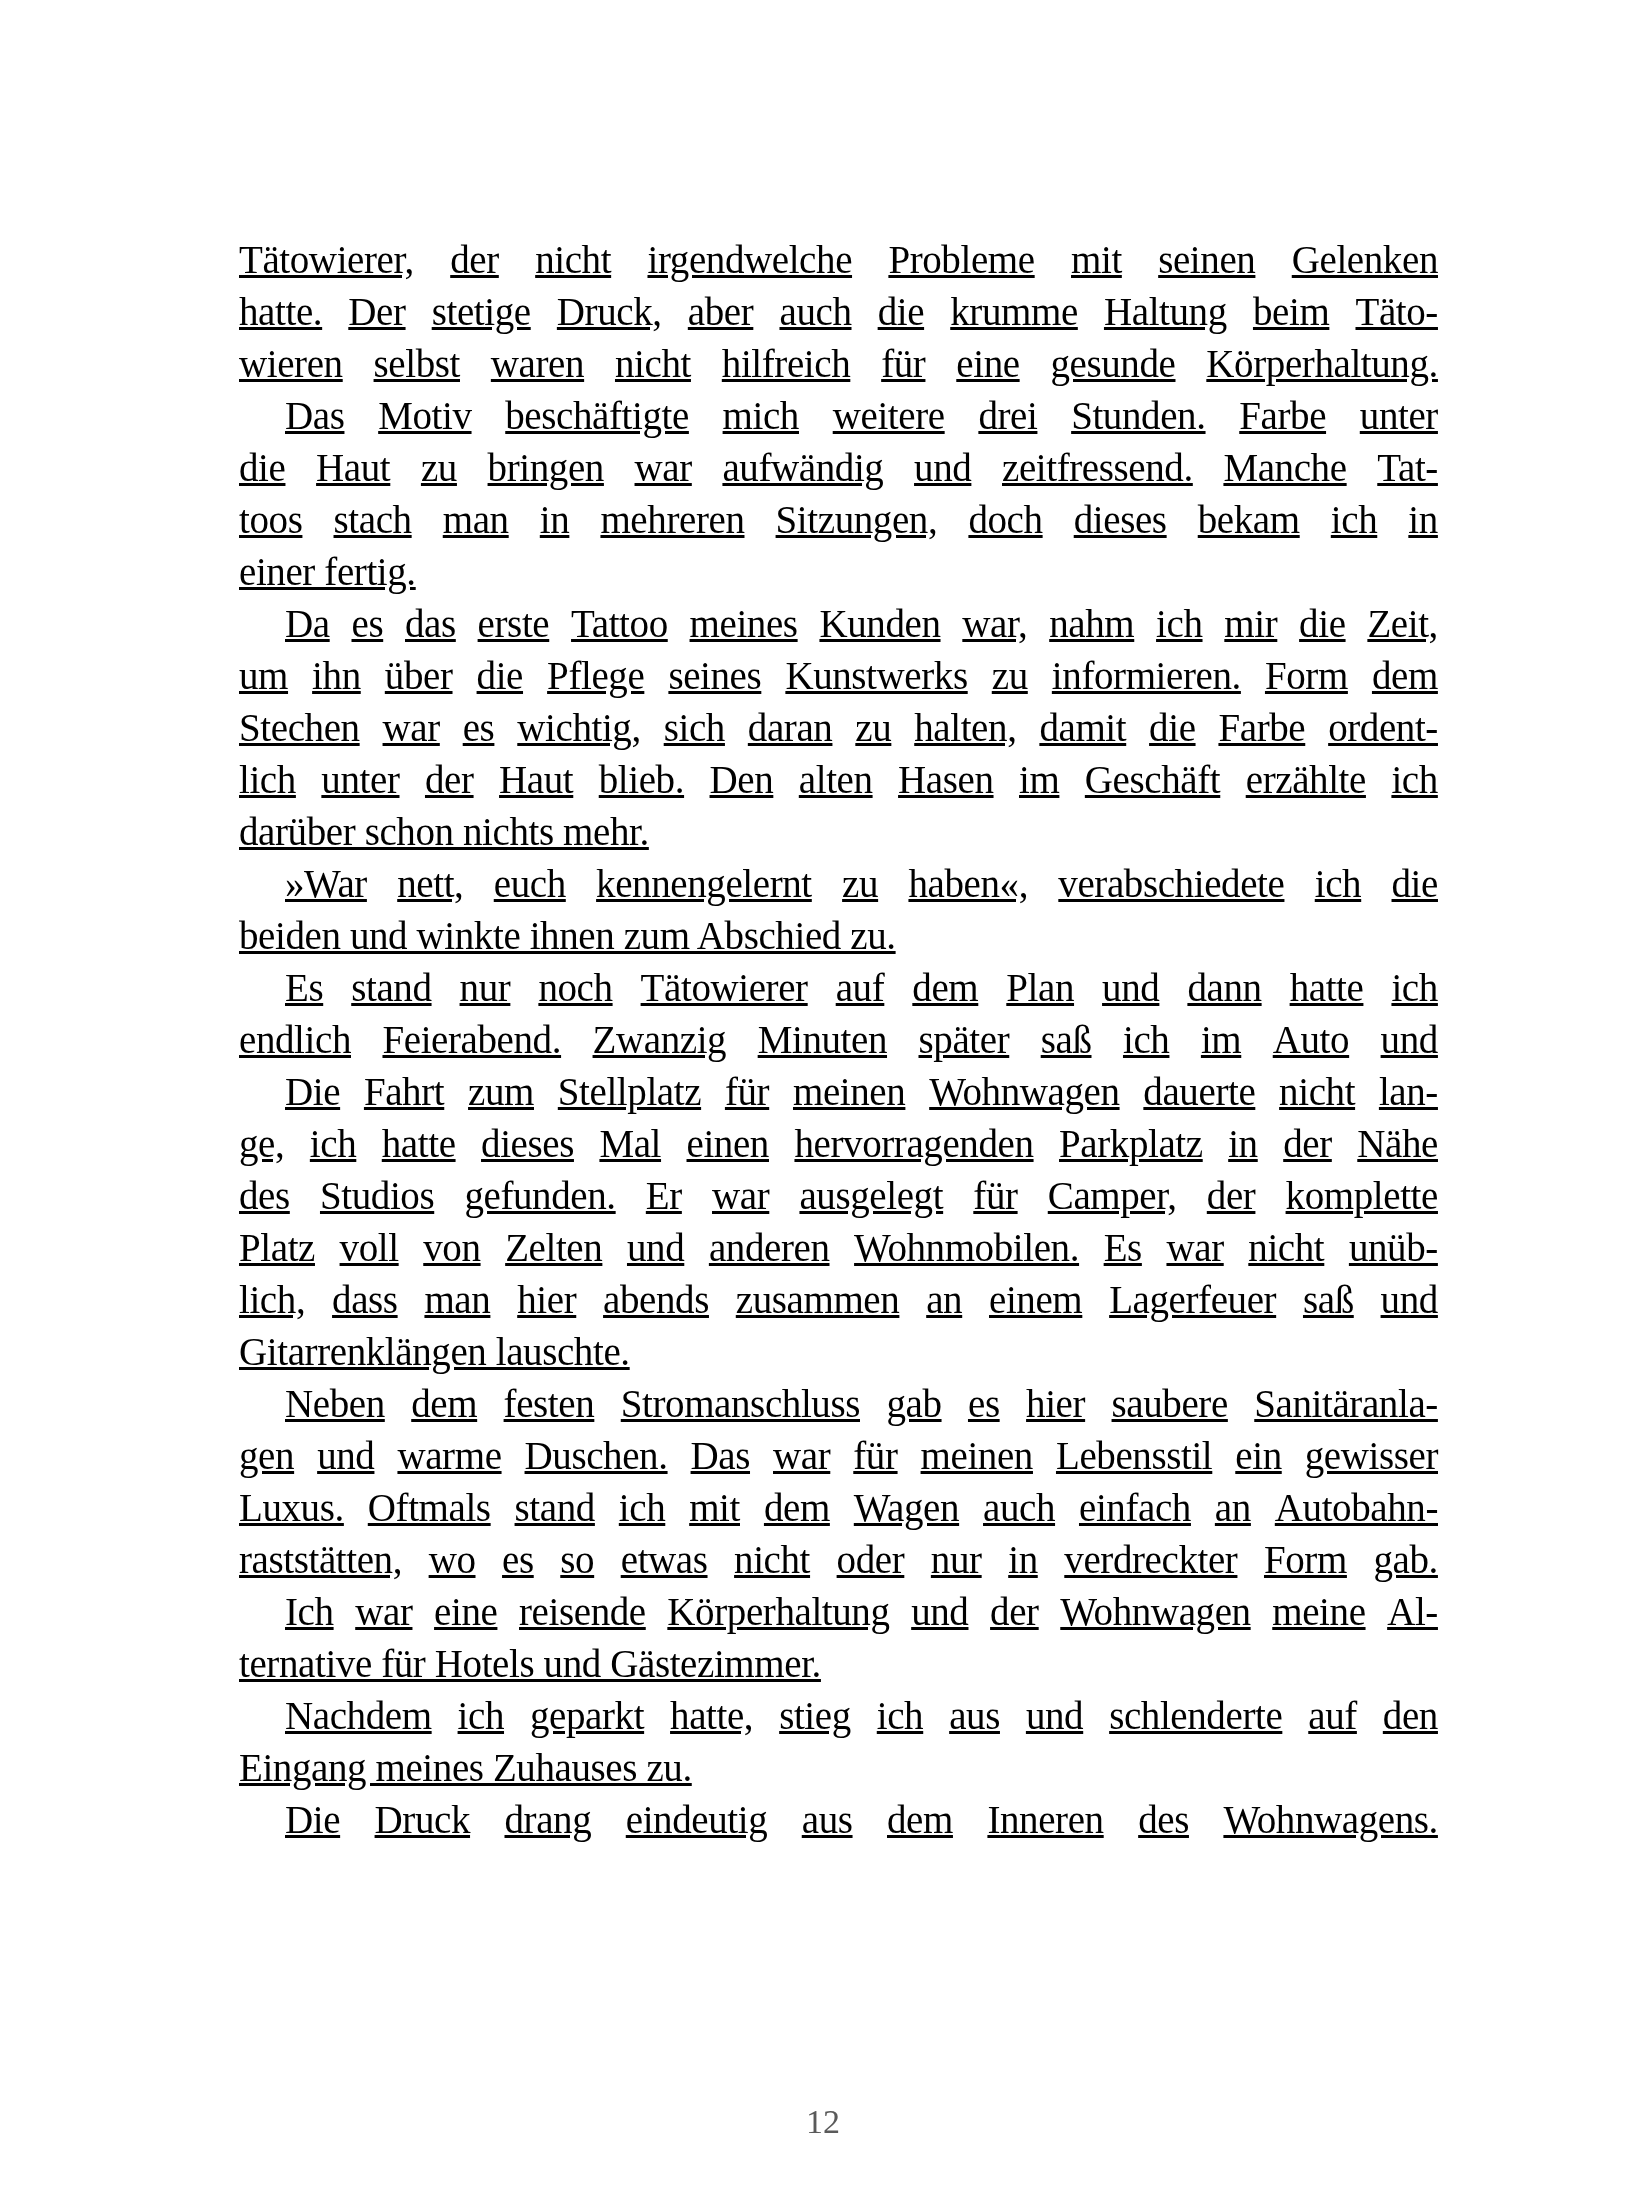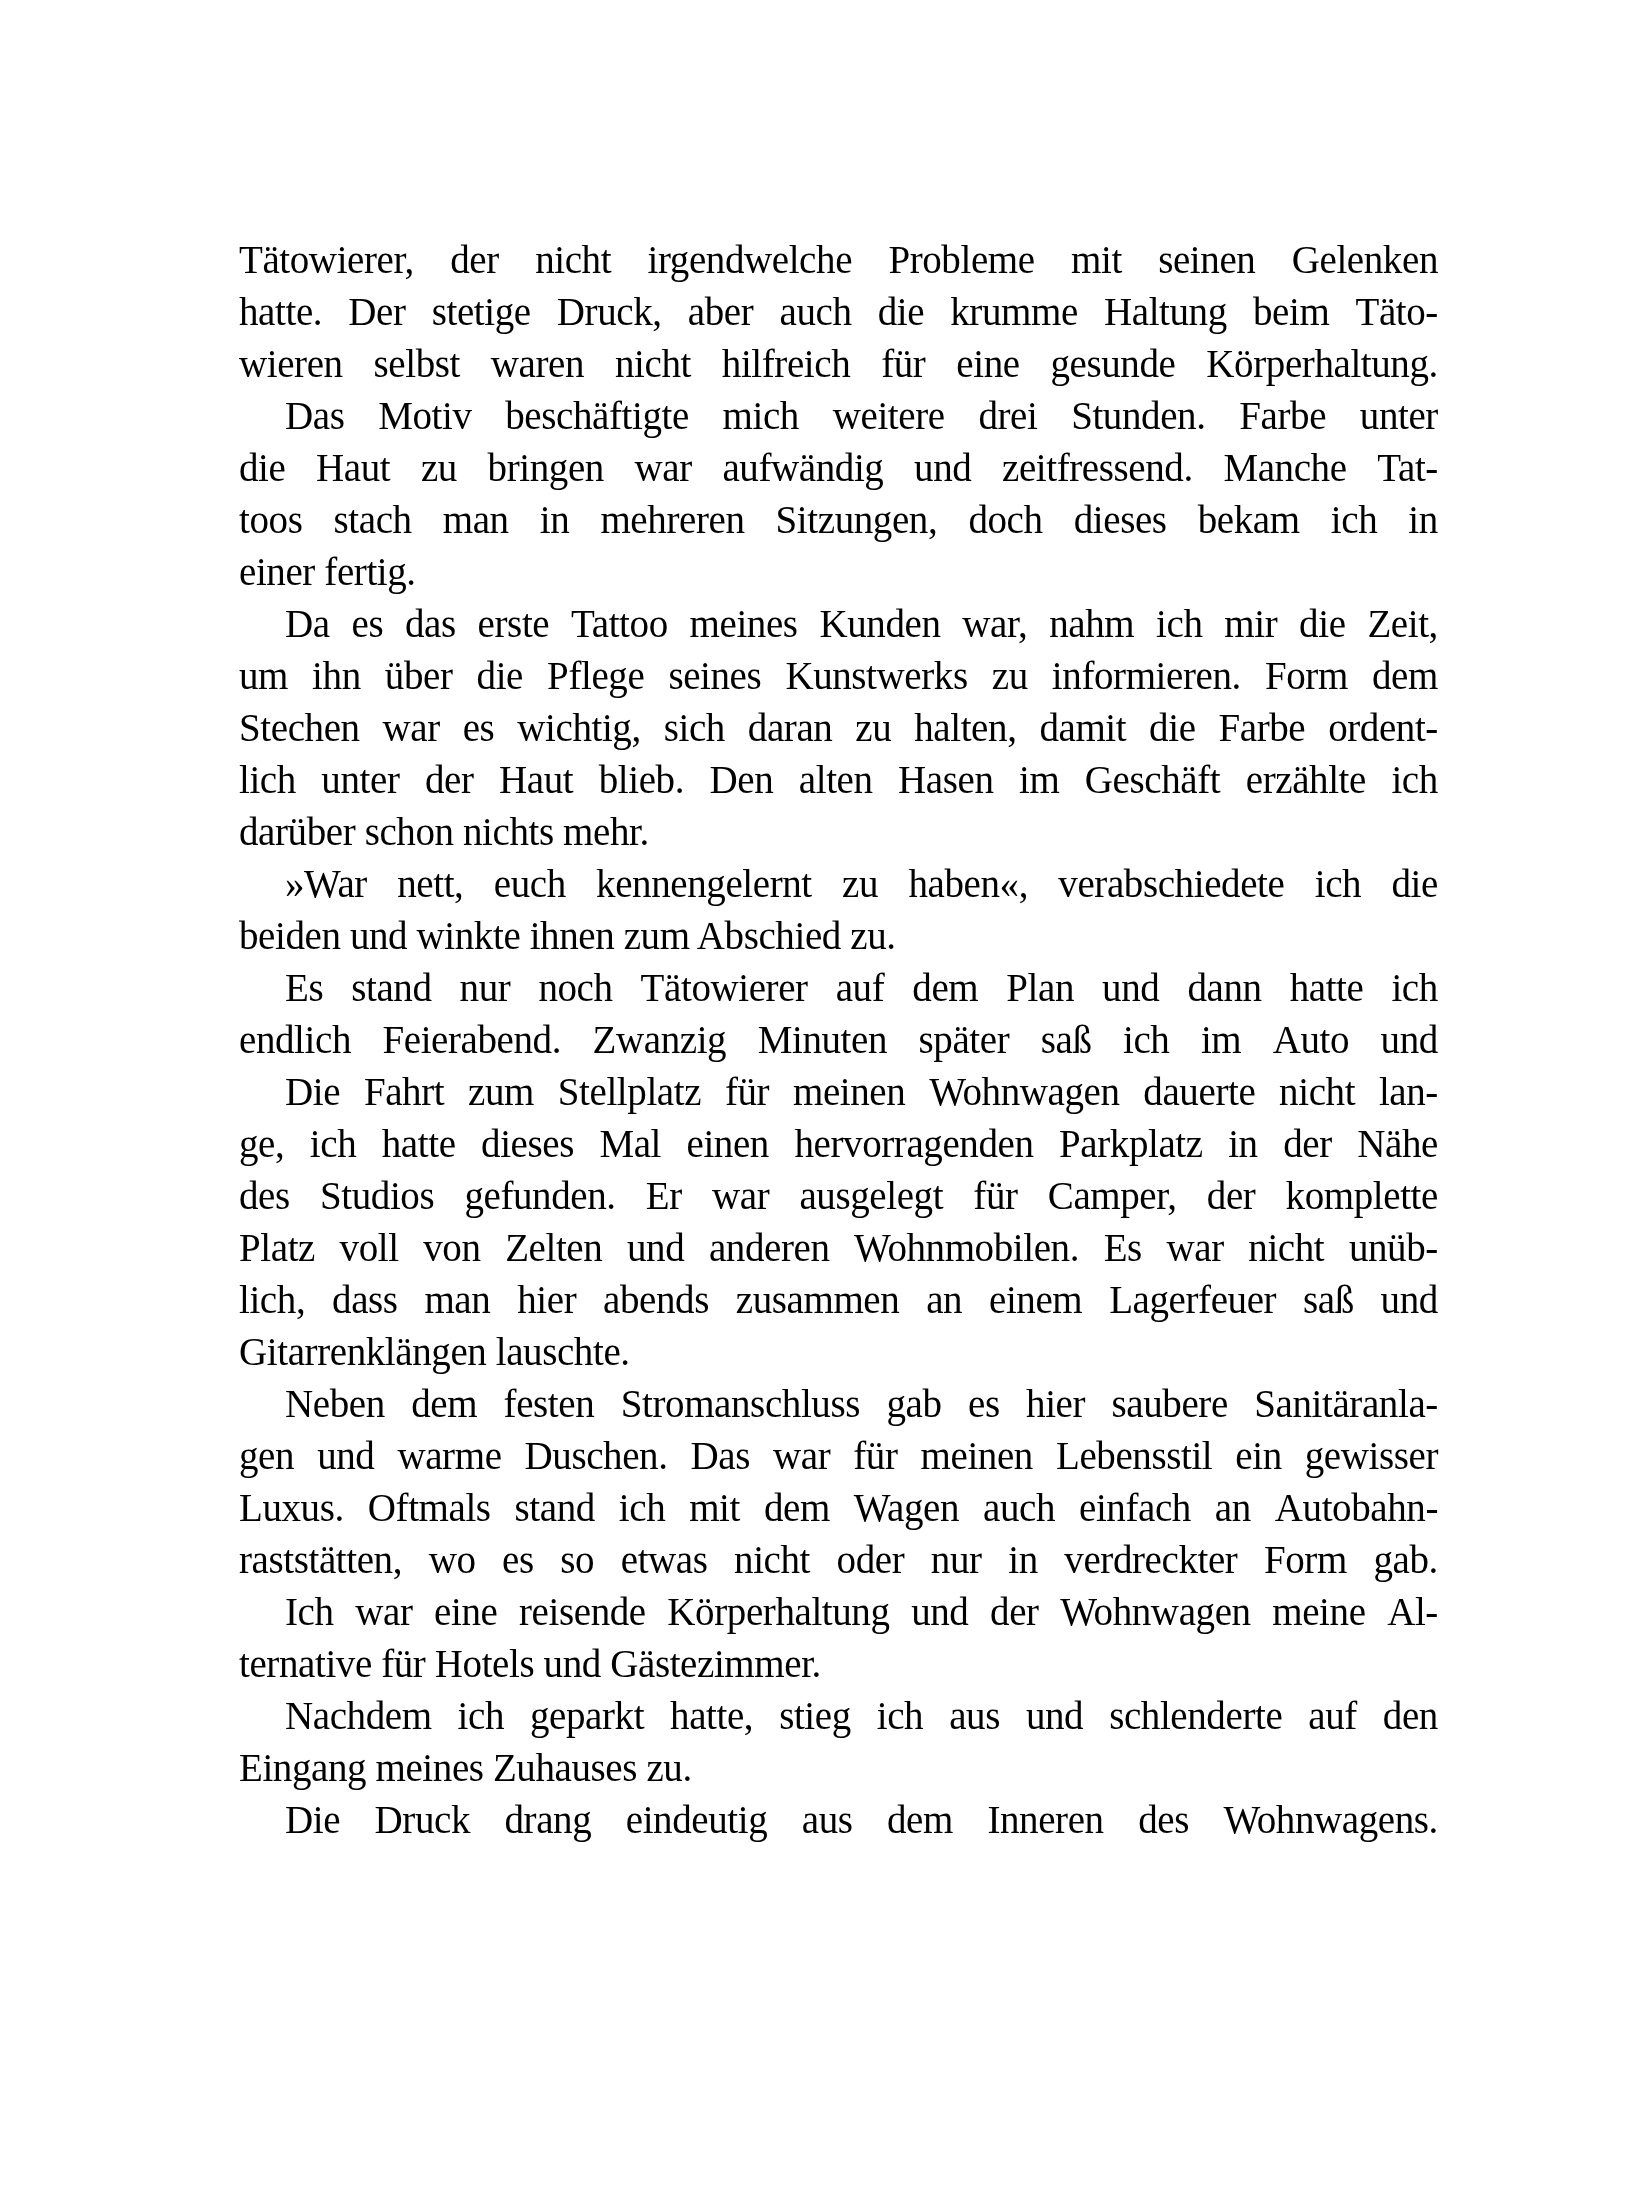--- a/index.html
+++ b/index.html
@@ -17,20 +17,21 @@
     color: #000000;
   }
   .text-block {
     position: absolute;
     left: 239px;
     top: 234px;
     width: 1199px;
     font-size: 39px;
     letter-spacing: -0.4px;
     color: #000000;
+    text-decoration: underline;
   }
   .line {
     height: 52px;
     line-height: 52px;
     white-space: nowrap;
   }
   .line.just {
     display: flex;
     justify-content: space-between;
   }
@@ -366,14 +367,15 @@
         <span>Druck</span>
         <span>drang</span>
         <span>eindeutig</span>
         <span>aus</span>
         <span>dem</span>
         <span>Inneren</span>
         <span>des</span>
         <span>Wohnwagens.</span>
       </div>
     </main>
+  <div class="folio">12</div>
 </div>
 
 
 </body></html>

